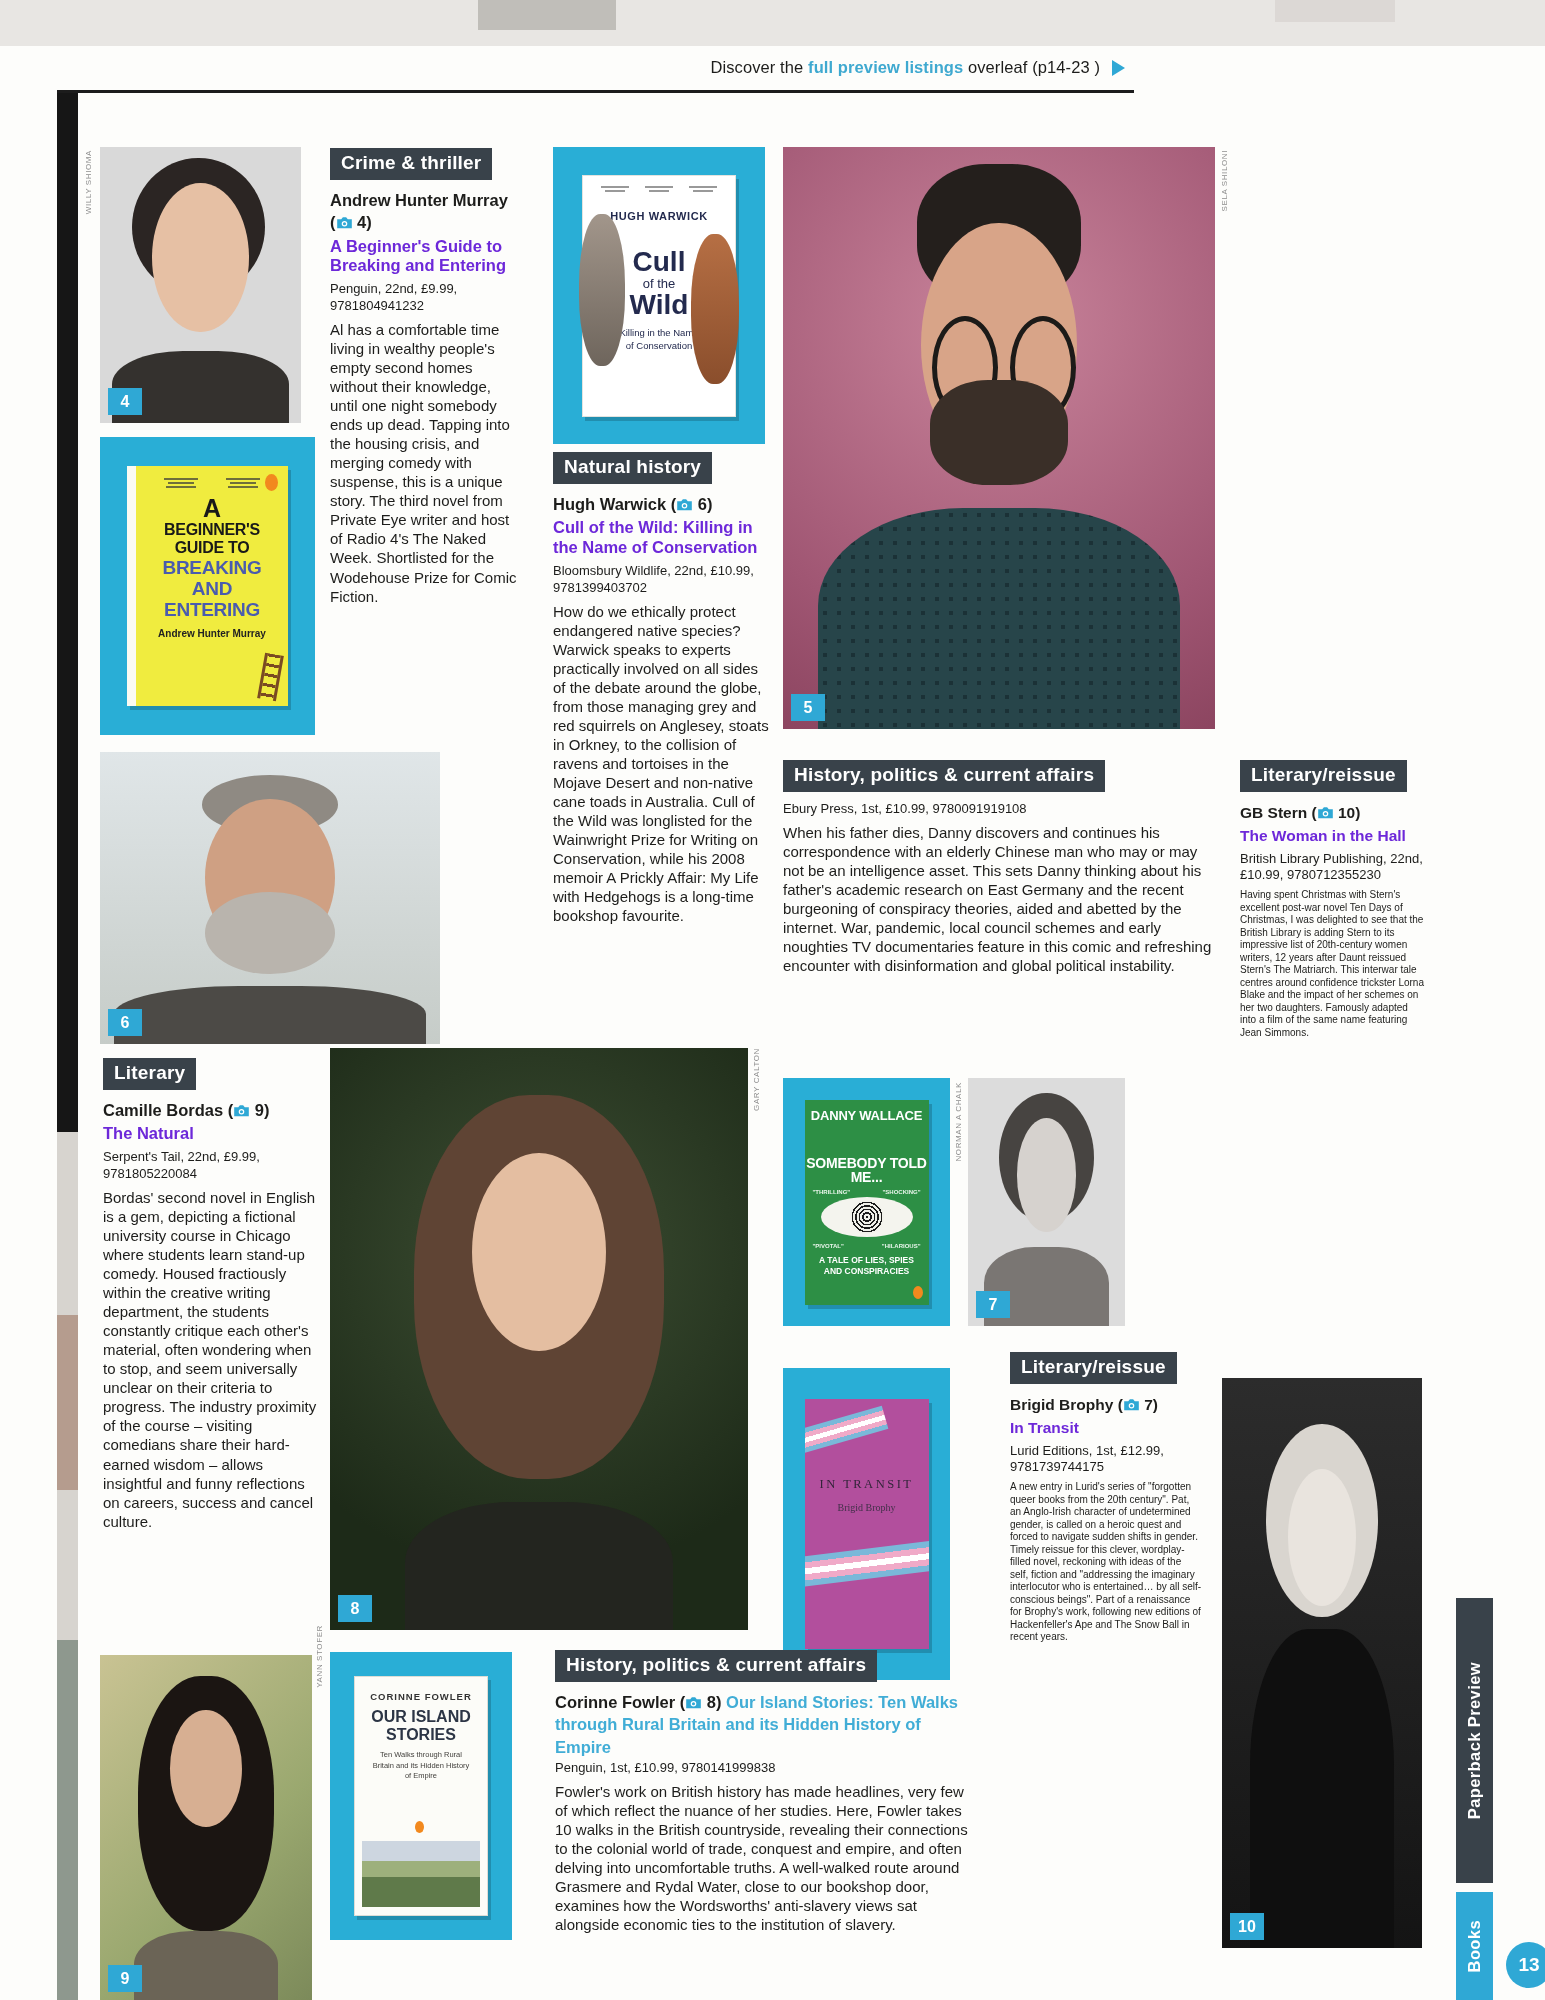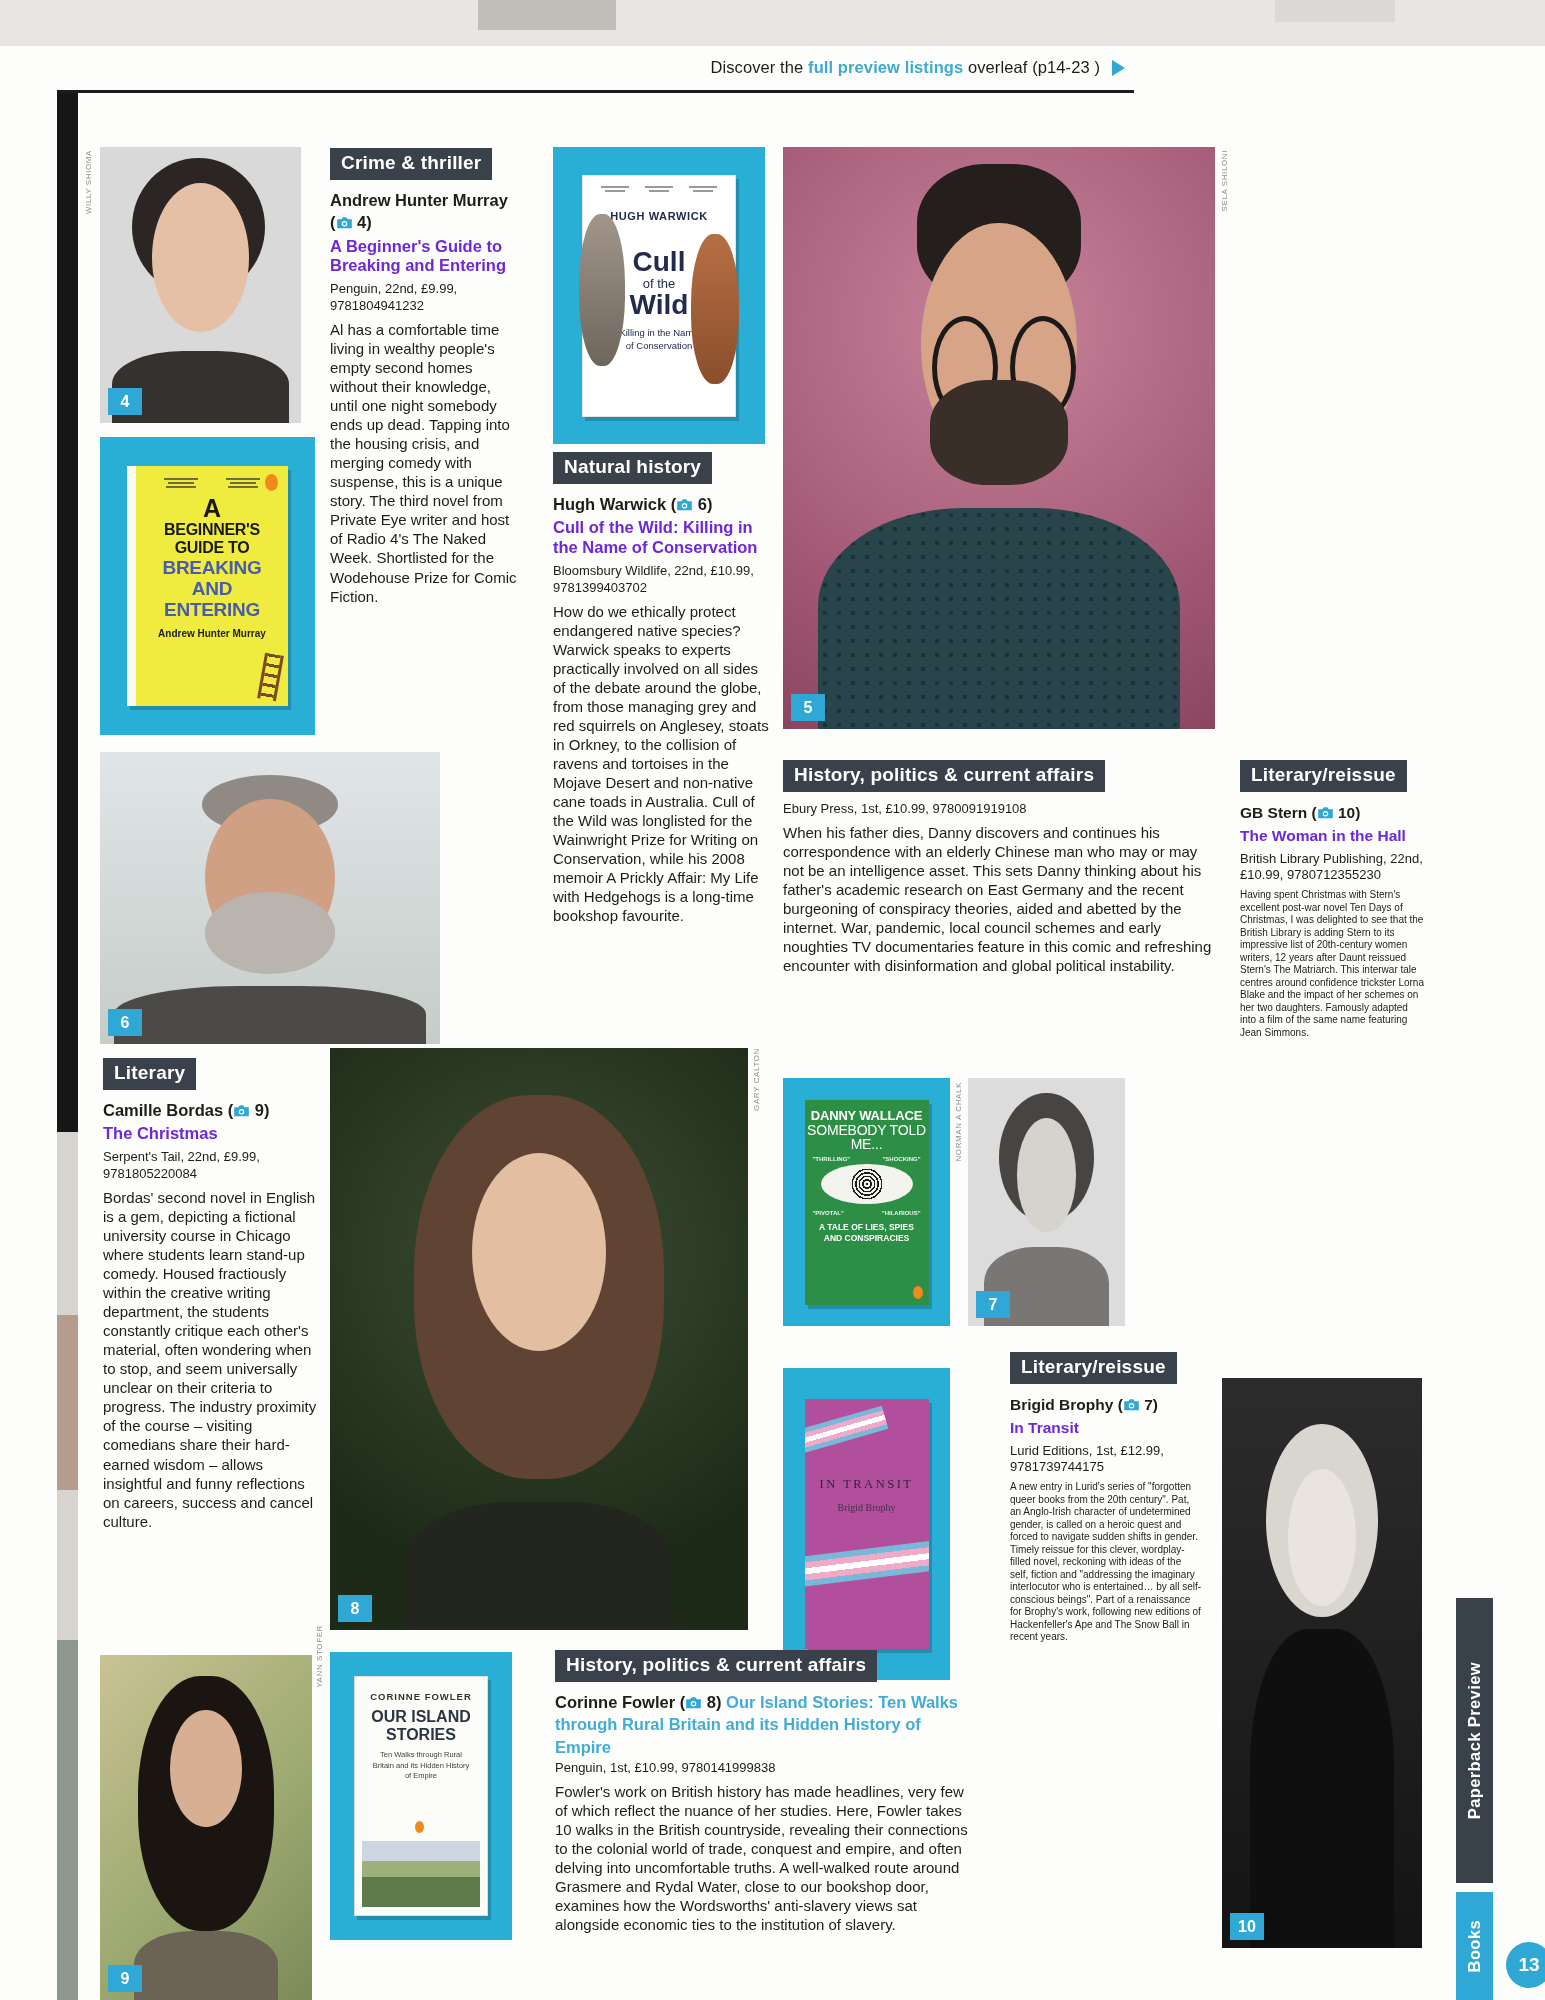--- a/index.html
+++ b/index.html
@@ -69,21 +69,21 @@
   .cov-cull .auth{font-size:11px;font-weight:800;color:#232a4e;letter-spacing:.6px;margin-top:16px;}
   .cov-cull .t1,.cov-cull .t3{font-size:28px;font-weight:800;color:#232a4e;line-height:1;}
   .cov-cull .t2{font-size:13px;color:#232a4e;line-height:1.2;}
   .cov-cull .sub{font-size:9.5px;color:#232a4e;width:80px;margin:8px auto 0;line-height:1.35;}
   .squirrel{position:absolute;border-radius:46%;}
   .sq-grey{left:-4px;top:38px;width:46px;height:152px;background:linear-gradient(#a2968b,#6e655c);}
   .sq-red{right:-4px;top:58px;width:48px;height:150px;background:linear-gradient(#b66f44,#8a4e2c);}
 
   .cov-som{width:124px;height:205px;background:#2d8f45;text-align:center;color:#fff;}
   .cov-som .auth{font-size:13px;font-weight:900;letter-spacing:-.2px;padding-top:8px;}
-  .cov-som .tit{font-size:14px;font-weight:400;line-height:1.05;letter-spacing:-.2px;}
+  .cov-som .tit{font-size:14px;font-weight:700;line-height:1.05;letter-spacing:-.2px;margin-top:33px;}
   .cov-som .qrow{display:flex;justify-content:space-between;padding:4px 8px 0;font-size:6px;font-weight:700;color:#eaf6ec;}
   .eye{width:92px;height:40px;background:#f4f4ee;border-radius:50%;margin:2px auto;position:relative;}
   .iris{position:absolute;left:29px;top:3px;width:34px;height:34px;border-radius:50%;
         background:repeating-radial-gradient(circle,#1d1d1d 0 1.5px,#f1f1ea 1.5px 3.5px);}
   .cov-som .sub{font-size:8.5px;font-weight:800;line-height:1.25;margin-top:6px;padding:0 6px;}
 
   .cov-tra{width:124px;height:250px;background:#b24f9d;text-align:center;overflow:hidden;}
   .ribbon{position:absolute;height:24px;
           background:linear-gradient(#7ab8d9 0 20%,#f0aac8 20% 40%,#fff 40% 60%,#f0aac8 60% 80%,#7ab8d9 80% 100%);}
   .rib1{width:100px;left:-18px;top:20px;transform:rotate(-16deg);}
@@ -256,21 +256,21 @@
 
   <div class="abs" style="left:103px;top:1058px;width:214px;">
     <div class="cat-box">Literary</div>
     <div class="head-inline">
       <span class="author">Camille Bordas</span><span class="pref"><svg class="cam" viewBox="0 0 20 16">
             <path d="M1 4h5l2-2.5h4L14 4h5v11H1z" fill="#2fa8d5"></path>
             <circle cx="10" cy="9.5" r="3.4" fill="#fff"></circle>
             <circle cx="10" cy="9.5" r="1.9" fill="#2fa8d5"></circle>
           </svg> <span class="pnum">9</span></span>
     </div>
-    <div class="title">The Christmas</div>
+    <div class="title">The Natural</div>
     <div class="pub">Serpent's Tail, 22nd, £9.99, 9781805220084</div>
     <div class="bodytext">Bordas' second novel in English is a gem, depicting a fictional university course in Chicago where students learn stand-up comedy. Housed fractiously within the creative writing department, the students constantly critique each other's material, often wondering when to stop, and seem universally unclear on their criteria to progress. The industry proximity of the course – visiting comedians share their hard-earned wisdom – allows insightful and funny reflections on careers, success and cancel culture.</div>
   </div>
 
   <div class="photo" style="left:330px;top:1048px;width:418px;height:582px;background:radial-gradient(circle at 50% 35%,#3d4f33,#1d2a18 75%);">
     <div class="hair" style="left:20%;top:8%;width:60%;height:66%;background:#5f4434;border-radius:46%;"></div>
     <div class="face" style="left:34%;top:18%;width:32%;height:34%;background:#e4bea1;"></div>
     <div class="torso" style="left:18%;top:78%;width:64%;height:26%;background:#23251f;"></div>
     <div class="badge">8</div>
   </div>

